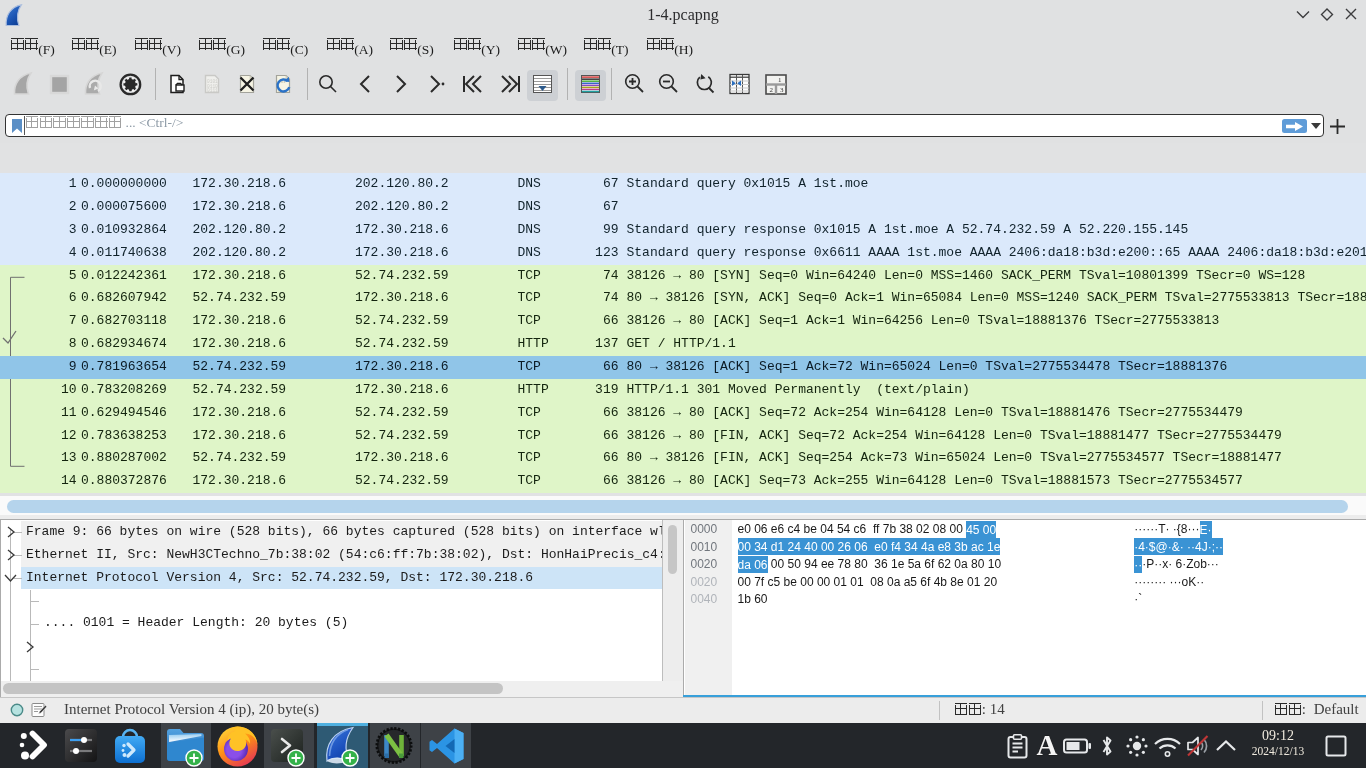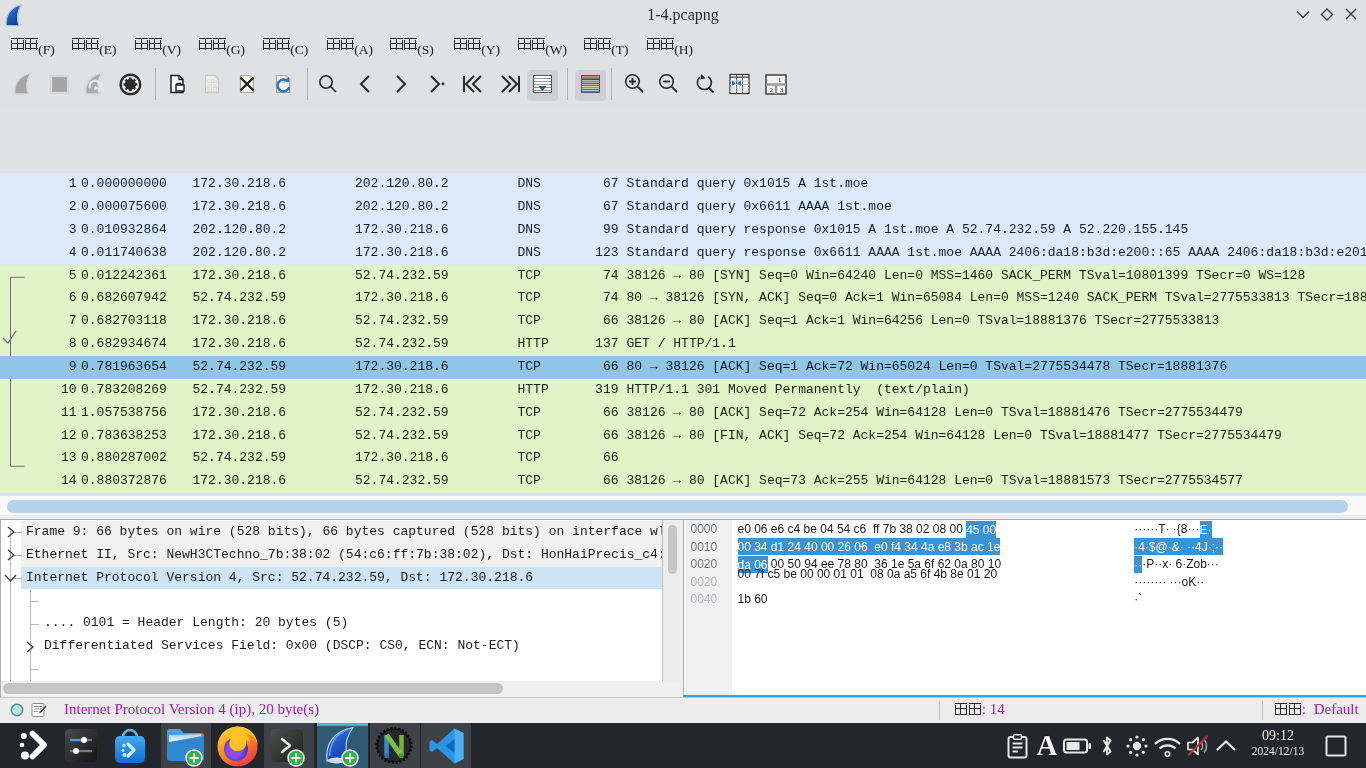--- a/index.html
+++ b/index.html
@@ -52,21 +52,21 @@
  border-top:1px solid #ababab;border-left:1px solid #ababab}
 .drow{position:absolute;left:0;width:662px;height:22.9px;font-family:"Liberation Mono",monospace;
  font-size:13px;line-height:22.9px;white-space:pre;color:#1b1b1b;overflow:hidden}
 #hpane{position:absolute;left:683px;top:518.5px;width:683px;height:176px;background:#fff;
  border-top:1px solid #ababab;border-left:1px solid #ababab}
 .hx{position:absolute;font-family:Liberation Sans, sans-serif;font-size:12px;line-height:17.4px;white-space:pre;color:#191919}
 .hsel{background:#3a93d4;color:#fff;padding:1.6px 0}
 .hoff1{color:#71767d}.hoff2{color:#b0b4ba}
 
 #sbar{position:absolute;left:0;top:697px;width:1366px;height:26px;background:#ececec;
- border-top:1px solid #c6c6c6;font-size:15px;color:#a21caf}
+ border-top:1px solid #c6c6c6;font-size:15px;color:#404040}
 
 #task{position:absolute;left:0;top:723px;width:1366px;height:45px;background:#23262a}
 .tile{position:absolute;top:0;height:45px;background:#3e4247}
 svg{position:absolute;overflow:visible}
 </style></head>
 <body>
 <div id="page">
 
 <div id="title">1-4.pcapng</div>
 <svg class="abs" style="left:4px;top:3px" width="20" height="24" viewBox="0 0 20 24">
@@ -217,35 +217,53 @@
 <svg class="abs" style="left:765px;top:16px" width="22" height="21" viewBox="0 0 22 21">
         <rect x="1" y="1" width="20" height="19" fill="#f2f2f0" stroke="#4a4a4a" stroke-width="1.6"></rect>
         <path d="M1 10.5 H21" stroke="#9a9a9a" stroke-width="2.4"></path>
         <path d="M11 10.5 V20" stroke="#9a9a9a" stroke-width="2.4"></path>
         <text x="13" y="8.2" font-size="7" font-family="Liberation Serif,serif" fill="#333">1</text>
         <text x="4.5" y="18" font-size="7" font-family="Liberation Serif,serif" fill="#333">2</text>
         <text x="15" y="18" font-size="7" font-family="Liberation Serif,serif" fill="#333">3</text>
       </svg>
 </div>
 
+<div id="fbar">
+ <div id="finput"></div>
+ <svg class="abs" style="left:11px;top:8px" width="12" height="16" viewBox="0 0 12 16">
+  <path d="M1 1 H11 V15 L6 10.5 L1 15 Z" fill="#5b8fc6"></path>
+      </svg>
+ <div class="abs" style="left:23.5px;top:6px;width:1px;height:19px;background:#555"></div>
+ <div id="fph"><i class="cn cng"></i><i class="cn cng"></i><i class="cn cng"></i><i class="cn cng"></i><i class="cn cng"></i><i class="cn cng"></i><i class="cn cng"></i> ... &lt;Ctrl-/&gt;</div>
+ <div class="abs" style="left:1282px;top:9px;width:24.5px;height:14px;background:#5f9cd8;border-radius:2.5px"></div>
+ <svg class="abs" style="left:1286px;top:11.5px" width="17" height="9" viewBox="0 0 17 9">
+  <path d="M0 2.7 H9 V0 L17 4.5 L9 9 V6.3 H0 Z" fill="#fff"></path>
+      </svg>
+ <svg class="abs" style="left:1311px;top:13px" width="10" height="6" viewBox="0 0 10 6">
+        <path d="M0 0 H10 L5 6 Z" fill="#3a3a3a"></path>
+      </svg>
+ <svg class="abs" style="left:1330px;top:119px;top:9px" width="15" height="15" viewBox="0 0 15 15" stroke="#2b2b2b" stroke-width="1.8">
+        <path d="M7.5 0 V15 M0 7.5 H15"></path>
+      </svg>
+</div>
 
 
 <div class="prow dns" style="top:173.2px"><span class="c-no">1</span><span class="c-t">0.000000000</span><span class="c-s">172.30.218.6</span><span class="c-d">202.120.80.2</span><span class="c-p">DNS</span><span class="c-l">67</span><span class="c-i">Standard query 0x1015 A 1st.moe</span></div>
-<div class="prow dns" style="top:196.0px"><span class="c-no">2</span><span class="c-t">0.000075600</span><span class="c-s">172.30.218.6</span><span class="c-d">202.120.80.2</span><span class="c-p">DNS</span><span class="c-l">67</span><span class="c-i">Standard query 0x6611 AAAA 1st.moe</span></div>
+<div class="prow dns" style="top:196.0px"><span class="c-no">2</span><span class="c-t">0.000075600</span><span class="c-s">172.30.218.6</span><span class="c-d">202.120.80.2</span><span class="c-p">DNS</span><span class="c-l">67</span></div>
 <div class="prow dns" style="top:218.9px"><span class="c-no">3</span><span class="c-t">0.010932864</span><span class="c-s">202.120.80.2</span><span class="c-d">172.30.218.6</span><span class="c-p">DNS</span><span class="c-l">99</span><span class="c-i">Standard query response 0x1015 A 1st.moe A 52.74.232.59 A 52.220.155.145</span></div>
 <div class="prow dns" style="top:241.8px"><span class="c-no">4</span><span class="c-t">0.011740638</span><span class="c-s">202.120.80.2</span><span class="c-d">172.30.218.6</span><span class="c-p">DNS</span><span class="c-l">123</span><span class="c-i">Standard query response 0x6611 AAAA 1st.moe AAAA 2406:da18:b3d:e200::65 AAAA 2406:da18:b3d:e201:a400</span></div>
 <div class="prow tcp" style="top:264.6px"><span class="c-no">5</span><span class="c-t">0.012242361</span><span class="c-s">172.30.218.6</span><span class="c-d">52.74.232.59</span><span class="c-p">TCP</span><span class="c-l">74</span><span class="c-i">38126 → 80 [SYN] Seq=0 Win=64240 Len=0 MSS=1460 SACK_PERM TSval=10801399 TSecr=0 WS=128</span></div>
 <div class="prow tcp" style="top:287.4px"><span class="c-no">6</span><span class="c-t">0.682607942</span><span class="c-s">52.74.232.59</span><span class="c-d">172.30.218.6</span><span class="c-p">TCP</span><span class="c-l">74</span><span class="c-i">80 → 38126 [SYN, ACK] Seq=0 Ack=1 Win=65084 Len=0 MSS=1240 SACK_PERM TSval=2775533813 TSecr=188</span></div>
 <div class="prow tcp" style="top:310.3px"><span class="c-no">7</span><span class="c-t">0.682703118</span><span class="c-s">172.30.218.6</span><span class="c-d">52.74.232.59</span><span class="c-p">TCP</span><span class="c-l">66</span><span class="c-i">38126 → 80 [ACK] Seq=1 Ack=1 Win=64256 Len=0 TSval=18881376 TSecr=2775533813</span></div>
 <div class="prow tcp" style="top:333.1px"><span class="c-no">8</span><span class="c-t">0.682934674</span><span class="c-s">172.30.218.6</span><span class="c-d">52.74.232.59</span><span class="c-p">HTTP</span><span class="c-l">137</span><span class="c-i">GET / HTTP/1.1</span></div>
 <div class="prow sel" style="top:356.0px"><span class="c-no">9</span><span class="c-t">0.781963654</span><span class="c-s">52.74.232.59</span><span class="c-d">172.30.218.6</span><span class="c-p">TCP</span><span class="c-l">66</span><span class="c-i">80 → 38126 [ACK] Seq=1 Ack=72 Win=65024 Len=0 TSval=2775534478 TSecr=18881376</span></div>
 <div class="prow tcp" style="top:378.9px"><span class="c-no">10</span><span class="c-t">0.783208269</span><span class="c-s">52.74.232.59</span><span class="c-d">172.30.218.6</span><span class="c-p">HTTP</span><span class="c-l">319</span><span class="c-i">HTTP/1.1 301 Moved Permanently  (text/plain)</span></div>
-<div class="prow tcp" style="top:401.7px"><span class="c-no">11</span><span class="c-t">1.057538756</span><span class="c-s">172.30.218.6</span><span class="c-d">52.74.232.59</span><span class="c-p">TCP</span><span class="c-l">66</span><span class="c-i">38126 → 80 [ACK] Seq=72 Ack=254 Win=64128 Len=0 TSval=18881476 TSecr=2775534479</span></div>
+<div class="prow tcp" style="top:401.7px"><span class="c-no">11</span><span class="c-t">0.629494546</span><span class="c-s">172.30.218.6</span><span class="c-d">52.74.232.59</span><span class="c-p">TCP</span><span class="c-l">66</span><span class="c-i">38126 → 80 [ACK] Seq=72 Ack=254 Win=64128 Len=0 TSval=18881476 TSecr=2775534479</span></div>
 <div class="prow tcp" style="top:424.6px"><span class="c-no">12</span><span class="c-t">0.783638253</span><span class="c-s">172.30.218.6</span><span class="c-d">52.74.232.59</span><span class="c-p">TCP</span><span class="c-l">66</span><span class="c-i">38126 → 80 [FIN, ACK] Seq=72 Ack=254 Win=64128 Len=0 TSval=18881477 TSecr=2775534479</span></div>
-<div class="prow tcp" style="top:447.4px"><span class="c-no">13</span><span class="c-t">0.880287002</span><span class="c-s">52.74.232.59</span><span class="c-d">172.30.218.6</span><span class="c-p">TCP</span><span class="c-l">66</span></div>
+<div class="prow tcp" style="top:447.4px"><span class="c-no">13</span><span class="c-t">0.880287002</span><span class="c-s">52.74.232.59</span><span class="c-d">172.30.218.6</span><span class="c-p">TCP</span><span class="c-l">66</span><span class="c-i">80 → 38126 [FIN, ACK] Seq=254 Ack=73 Win=65024 Len=0 TSval=2775534577 TSecr=18881477</span></div>
 <div class="prow tcp" style="top:470.2px"><span class="c-no">14</span><span class="c-t">0.880372876</span><span class="c-s">172.30.218.6</span><span class="c-d">52.74.232.59</span><span class="c-p">TCP</span><span class="c-l">66</span><span class="c-i">38126 → 80 [ACK] Seq=73 Ack=255 Win=64128 Len=0 TSval=18881573 TSecr=2775534577</span></div>
 
 <svg class="abs" style="left:0;top:173px" width="30" height="325" viewBox="0 0 30 325" fill="none" stroke="#707070" stroke-width="1">
  <path d="M24.5 104.3 H10.5 V183 M10.5 206 V293.3 H24.5"></path>
  <path d="M3 165 L8 170 L16 158" stroke-width="1.3"></path>
 </svg>
 
 <div class="abs" style="left:0;top:496px;width:1366px;height:18.5px;background:#fafafa"></div>
 <div class="abs" style="left:7px;top:499.5px;width:1341px;height:13px;background:#b5d4ec;border-radius:6.5px"></div>
 
@@ -271,39 +289,38 @@
 <svg class="abs" style="left:3px;top:52.5px" width="13" height="12" viewBox="0 0 13 12">
         <path d="M1 3 L6.5 9 L12 3" fill="none" stroke="#3a3a3a" stroke-width="1.3"></path>
       </svg>
 <svg class="abs" style="left:23.5px;top:121.10000000000002px" width="10" height="12" viewBox="0 0 10 12">
         <path d="M2 1 L8 6 L2 11" fill="none" stroke="#3a3a3a" stroke-width="1.3"></path>
       </svg>
 <div class="drow" style="top:1.4px;left:25px">Frame 9: 66 bytes on wire (528 bits), 66 bytes captured (528 bits) on interface wl</div>
 <div class="drow" style="top:24.2px;left:25px">Ethernet II, Src: NewH3CTechno_7b:38:02 (54:c6:ff:7b:38:02), Dst: HonHaiPrecis_c4:</div>
 <div class="drow" style="top:47.1px;left:25px">Internet Protocol Version 4, Src: 52.74.232.59, Dst: 172.30.218.6</div>
 <div class="drow" style="top:92.8px;left:43px">.... 0101 = Header Length: 20 bytes (5)</div>
-<div class="drow" style="top:115.6px;left:43px">Differentiated Services Field: 0x00 (DSCP: CS0, ECN: Not-ECT)</div>
 <div class="abs" style="left:661px;top:0;width:1px;height:161px;background:#bdbdbd"></div>
 <div class="abs" style="left:662px;top:0;width:20px;height:161px;background:#ededed"></div>
 <div class="abs" style="left:666.5px;top:5px;width:9px;height:49px;background:#c6c6c6;border-radius:4.5px"></div>
 <div class="abs" style="left:0;top:161px;width:682px;height:16px;background:#efefef"></div>
 <div class="abs" style="left:2px;top:163.5px;width:500px;height:11px;background:#c4c4c4;border-radius:5.5px"></div>
 </div>
 
 <div id="hpane">
 <div class="abs" style="left:0.5px;top:0;width:47px;height:175px;background:#f0f0f0"></div>
 <div class="hx hoff1" style="left:6.5px;top:1.8px">0000</div>
 <div class="hx hoff1" style="left:6.5px;top:19.2px">0010</div>
 <div class="hx hoff1" style="left:6.5px;top:36.6px">0020</div>
 <div class="hx hoff2" style="left:6.5px;top:54.0px">0020</div>
 <div class="hx hoff2" style="left:6.5px;top:71.4px">0040</div>
 <div class="hx" style="left:53.5px;top:1.8px">e0 06 e6 c4 be 04 54 c6  ff 7b 38 02 08 00 <span class="hsel">45 00</span></div>
 <div class="hx" style="left:53.5px;top:19.2px"><span class="hsel">00 34 d1 24 40 00 26 06  e0 f4 34 4a e8 3b ac 1e</span></div>
 <div class="hx" style="left:53.5px;top:36.6px"><span class="hsel">da 06</span> 00 50 94 ee 78 80  36 1e 5a 6f 62 0a 80 10</div>
-<div class="hx" style="left:53.5px;top:46px">00 7f c5 be 00 00 01 01  08 0a a5 6f 4b 8e 01 20</div>
+<div class="hx" style="left:53.5px;top:54.0px">00 7f c5 be 00 00 01 01  08 0a a5 6f 4b 8e 01 20</div>
 <div class="hx" style="left:53.5px;top:71.4px">1b 60</div>
 <div class="hx" style="left:450.2px;top:1.8px">······T· ·{8···<span class="hsel">E·</span></div>
 <div class="hx" style="left:450.2px;top:19.2px"><span class="hsel">·4·$@·&amp;· ··4J·;··</span></div>
 <div class="hx" style="left:450.2px;top:36.6px"><span class="hsel">··</span>·P··x· 6·Zob···</div>
 <div class="hx" style="left:450.2px;top:54.0px">········ ···oK··</div>
 <div class="hx" style="left:450.2px;top:71.4px">·`</div>
 </div>
 <div class="abs" style="left:683px;top:694.5px;width:683px;height:2.5px;background:#38a0da"></div>
 
 <div id="sbar">

